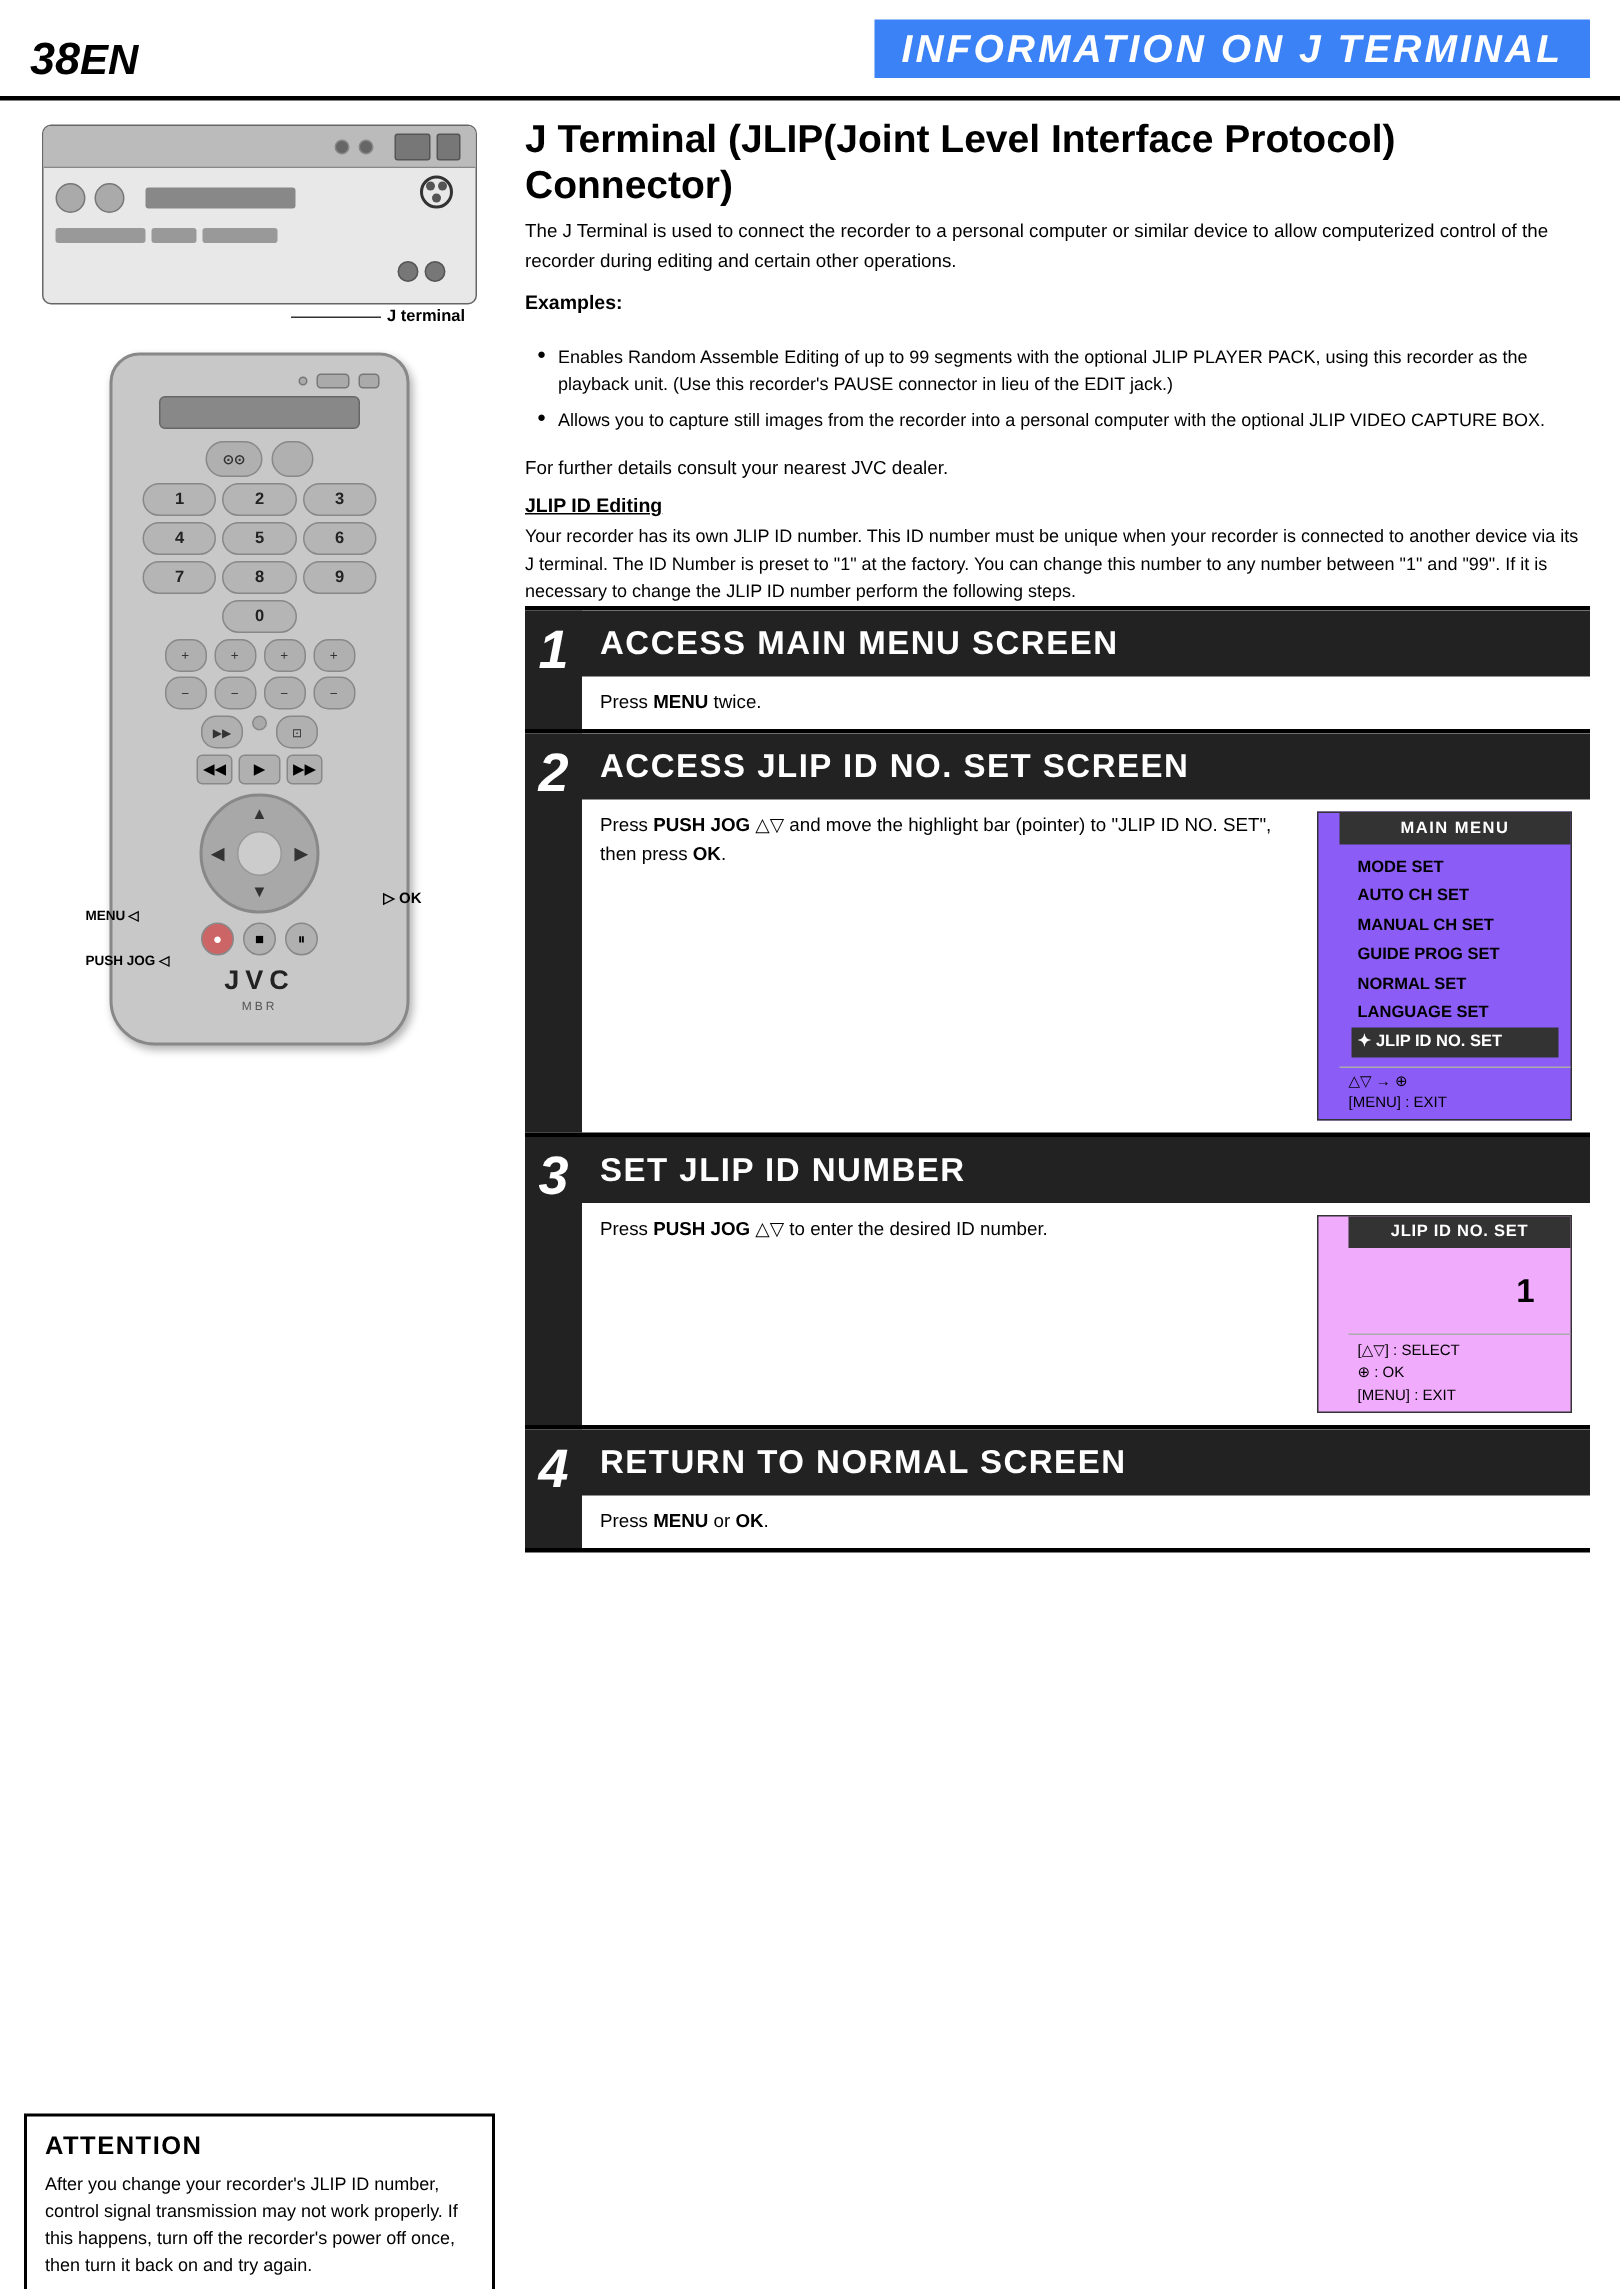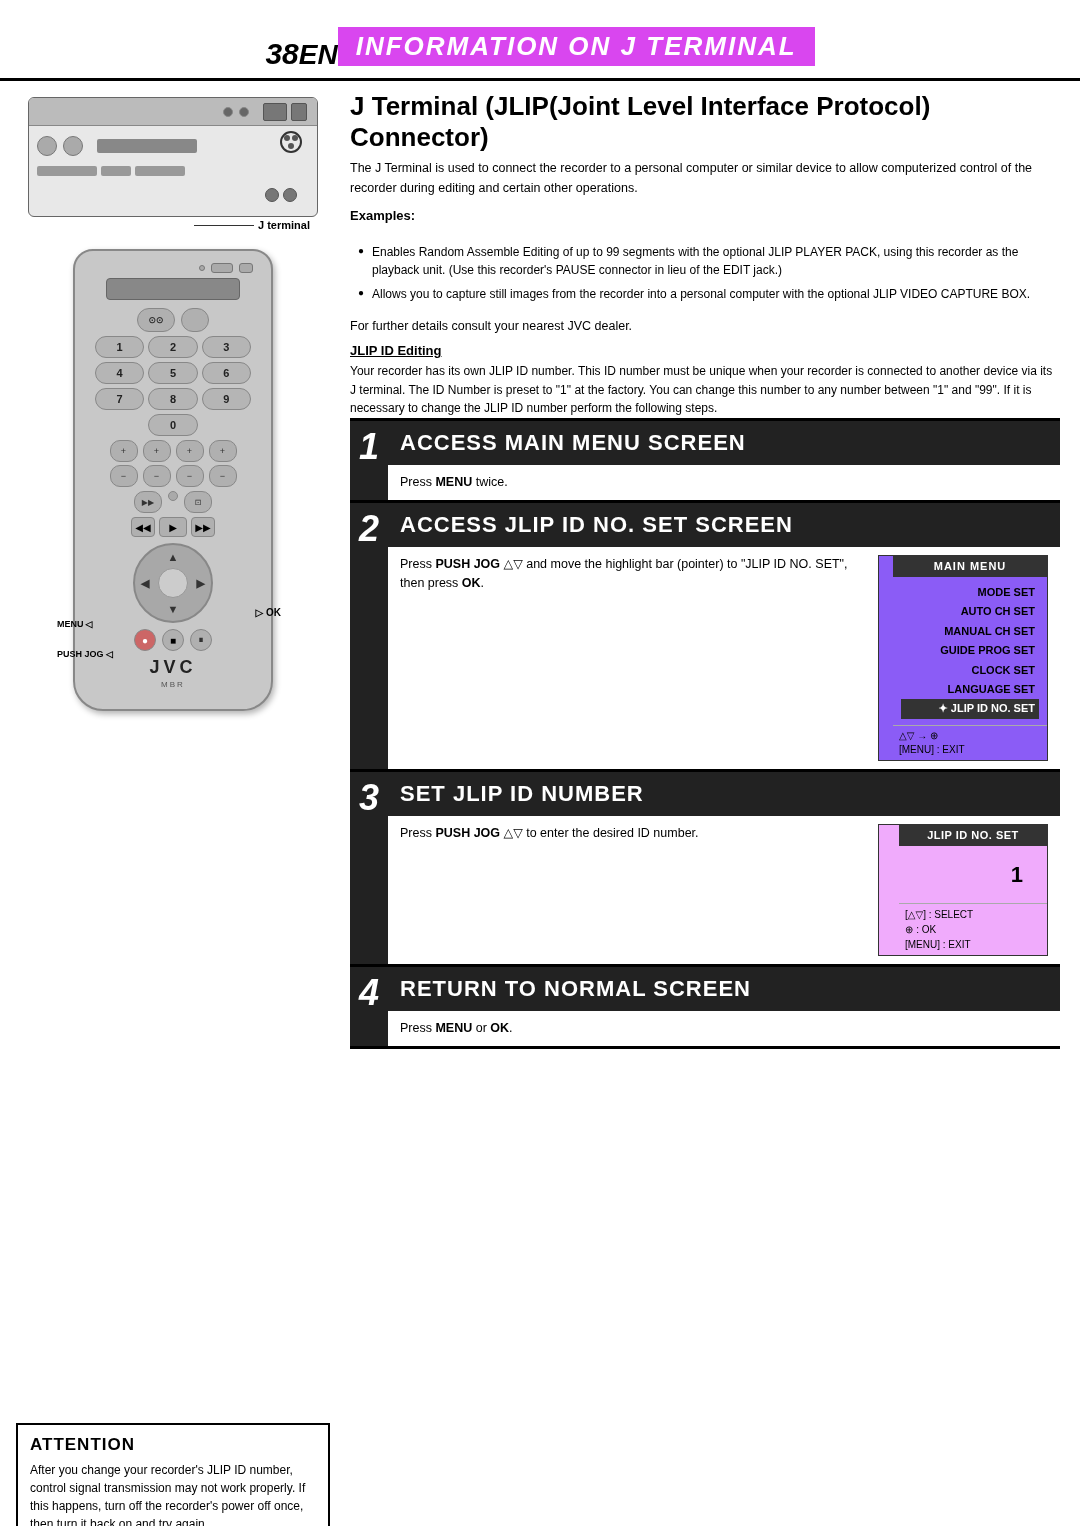--- a/index.html
+++ b/index.html
@@ -10,45 +10,44 @@
       font-family: Arial, Helvetica, sans-serif;
       font-size: 13px;
       color: #000;
       position: relative;
     }
 
     
     .header {
       display: flex;
       align-items: center;
-      justify-content: center;
+      justify-content: space-between;
       padding: 6px 20px 6px 20px;
       border-bottom: 3px solid #000;
       background: #fff;
-      margin-top: 14px;
     }
     .header-page-num {
       font-size: 52px;
       font-style: italic;
       font-weight: bold;
       color: #000;
       line-height: 1;
     }
     .header-page-num span {
       font-size: 30px;
       font-style: italic;
       font-weight: bold;
     }
     .header-title {
       font-size: 26px;
       font-weight: bold;
       font-style: italic;
       letter-spacing: 2px;
       color: #000;
-      background: #d946ef;
+      background: #3b82f6;
       color: #fff;
       padding: 4px 18px;
     }
 
     
     .main-layout {
       display: flex;
       flex-direction: row;
       width: 100%;
       min-height: 1480px;
@@ -425,21 +424,20 @@
       background: #333;
       color: #fff;
       padding: 2px 6px;
       font-size: 11px;
       font-weight: bold;
       text-align: center;
       letter-spacing: 1px;
     }
     .osd-body {
       padding: 6px 8px;
-      text-align: right;
     }
     .osd-item {
       padding: 2px 4px;
       font-size: 11px;
       font-weight: bold;
       line-height: 1.4;
     }
     .osd-item.highlighted {
       background: #333;
       color: #fff;
@@ -700,21 +698,21 @@
             Press <b>PUSH JOG</b> △▽ and move the highlight bar (pointer) to "JLIP ID NO. SET", then press <b>OK</b>.
           </div>
           <div class="step-screen">
             <div class="osd-screen">
               <div class="osd-title-bar">MAIN MENU</div>
               <div class="osd-body">
                 <div class="osd-item">MODE SET</div>
                 <div class="osd-item">AUTO CH SET</div>
                 <div class="osd-item">MANUAL CH SET</div>
                 <div class="osd-item">GUIDE PROG SET</div>
-                <div class="osd-item">CLOCK SET</div>
+                <div class="osd-item">NORMAL SET</div>
                 <div class="osd-item">LANGUAGE SET</div>
                 <div class="osd-item highlighted">✦ JLIP ID NO. SET</div>
               </div>
               <div class="osd-footer">
                 <div class="osd-footer-row">
                     <span>△▽ → ⊕</span>
                   </div>
                 <div class="osd-footer-row">
                     <span>[MENU] : EXIT</span>
                   </div>

